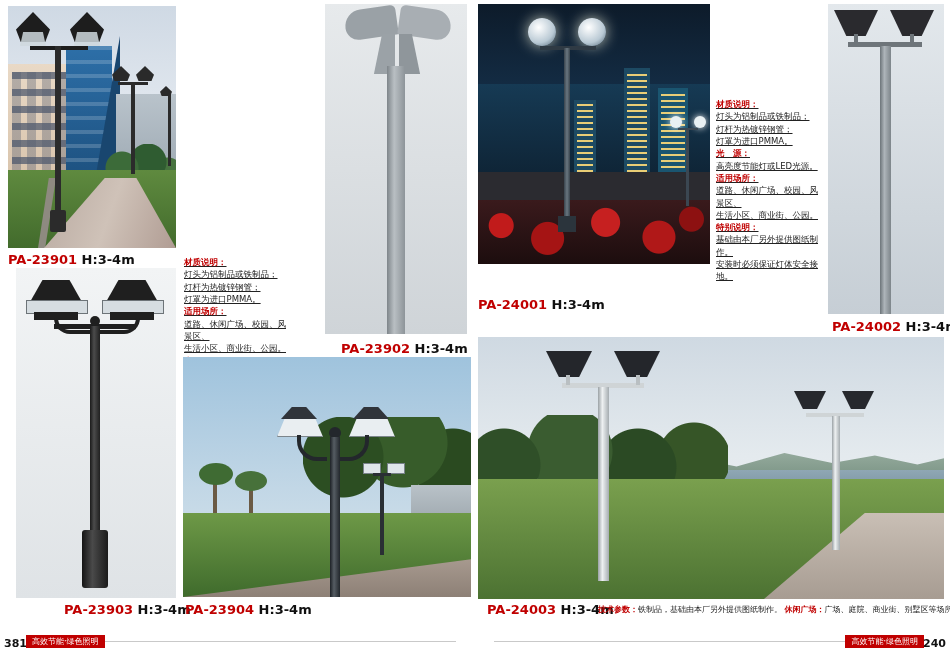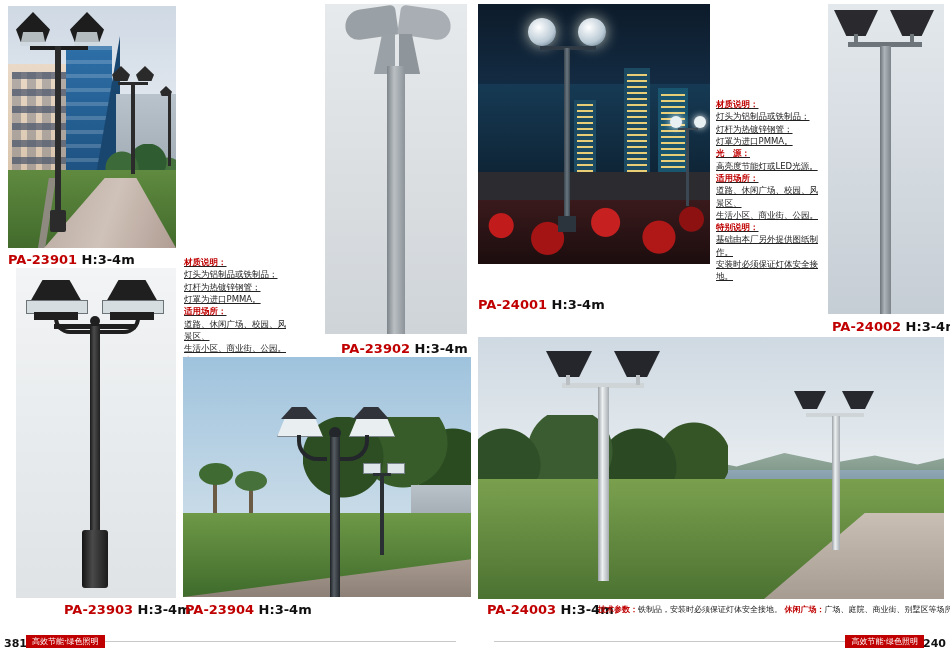--- a/index.html
+++ b/index.html
@@ -357,21 +357,21 @@
                   clip-path:polygon(0 0,100% 0,72% 100%,28% 100%);"></div>
       <div style="position:absolute;left:-22px;top:22px;width:58px;height:4px;background:#cfd4d6;"></div>
       <div style="position:absolute;left:4px;top:25px;width:8px;height:134px;background:linear-gradient(to right,#9aa1a5,#eef1f2 40%,#a5acb0);"></div>
     </div>
   </div>
   <div class="cap" style="left:487px;top:602px;">
     <span>PA-24003</span> <span class="h">H:3-4m</span>
   </div>
 
   <div style="position:absolute;left:598px;top:604px;font-size:8px;color:#222;white-space:nowrap;">
-    <span style="color:#c00000;font-weight:bold;">技术参数：</span><span>铁制品，安装时必须保证灯体安全接地。</span>
+    <span style="color:#c00000;font-weight:bold;">技术参数：</span><span>铁制品，基础由本厂另外提供图纸制作。</span>
     <span style="color:#c00000;font-weight:bold;">休闲广场：</span><span>广场、庭院、商业街、别墅区等场所。</span>
   </div>
 
   <div class="footer">
     <div class="fline" style="left:26px;width:430px;"></div>
     <div class="fline" style="right:26px;width:430px;"></div>
     <div class="pnum" style="left:4px;">381</div>
     <div class="fbar" style="left:26px;">高效节能·绿色照明</div>
     <div class="fbar rt">高效节能·绿色照明</div>
     <div class="pnum" style="right:4px;">240</div>

